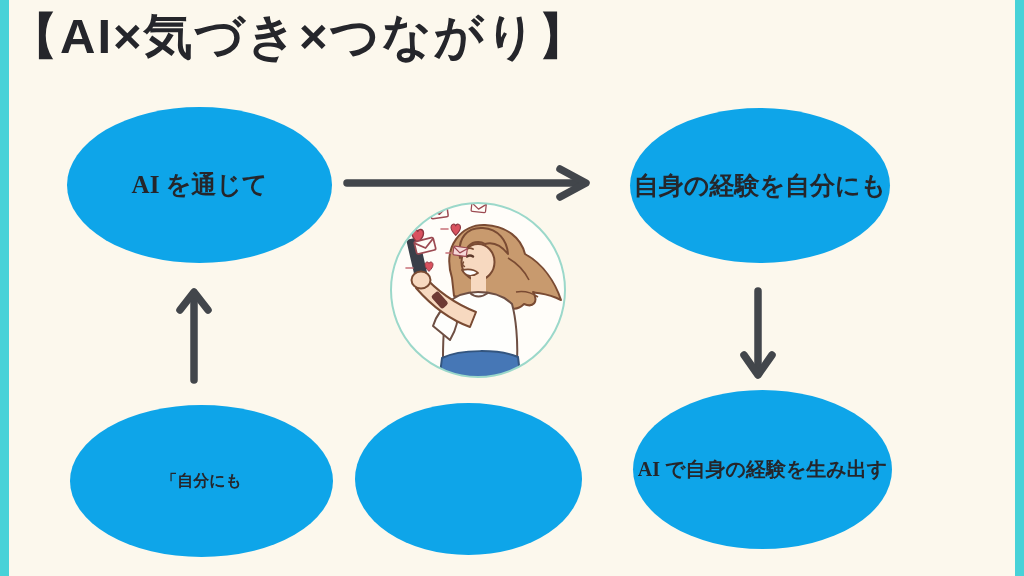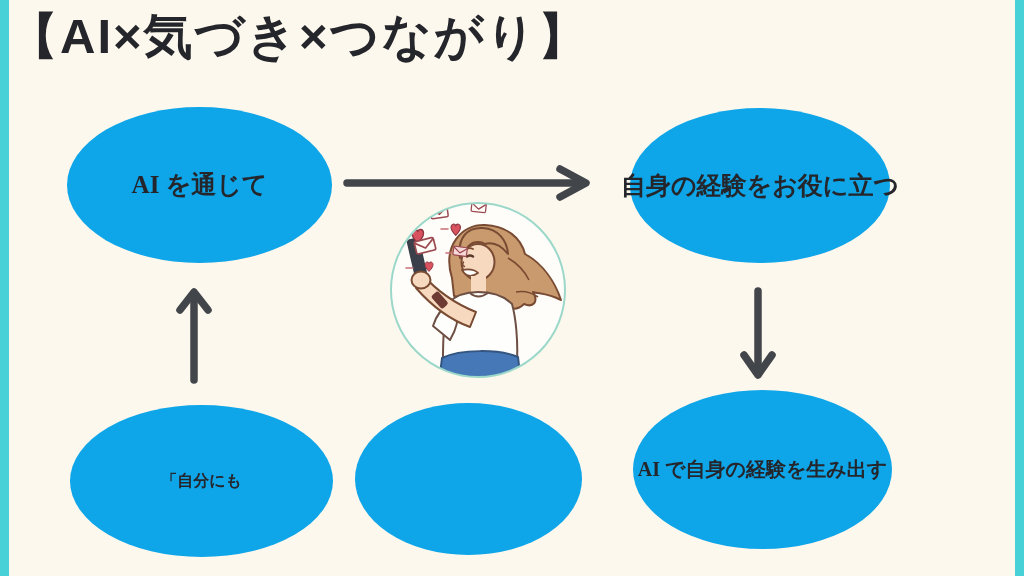--- a/index.html
+++ b/index.html
@@ -42,21 +42,21 @@
   <div class="side-strip right"></div>
 
   <div class="title">【AI×気づき×つながり】</div>
 
   <div class="node node-top-left">
     <div>AI を通じて</div>
   </div>
 
   <div class="node node-top-right">
     <div>自身の経験を</div>
-    <div>お役に立つ</div>
+    <div>自分にも</div>
   </div>
 
   <div class="node node-bottom-left">
     <div>「自分にも</div>
   </div>
 
   <div class="node node-bottom-center">
   </div>
 
   <div class="node node-bottom-right">

